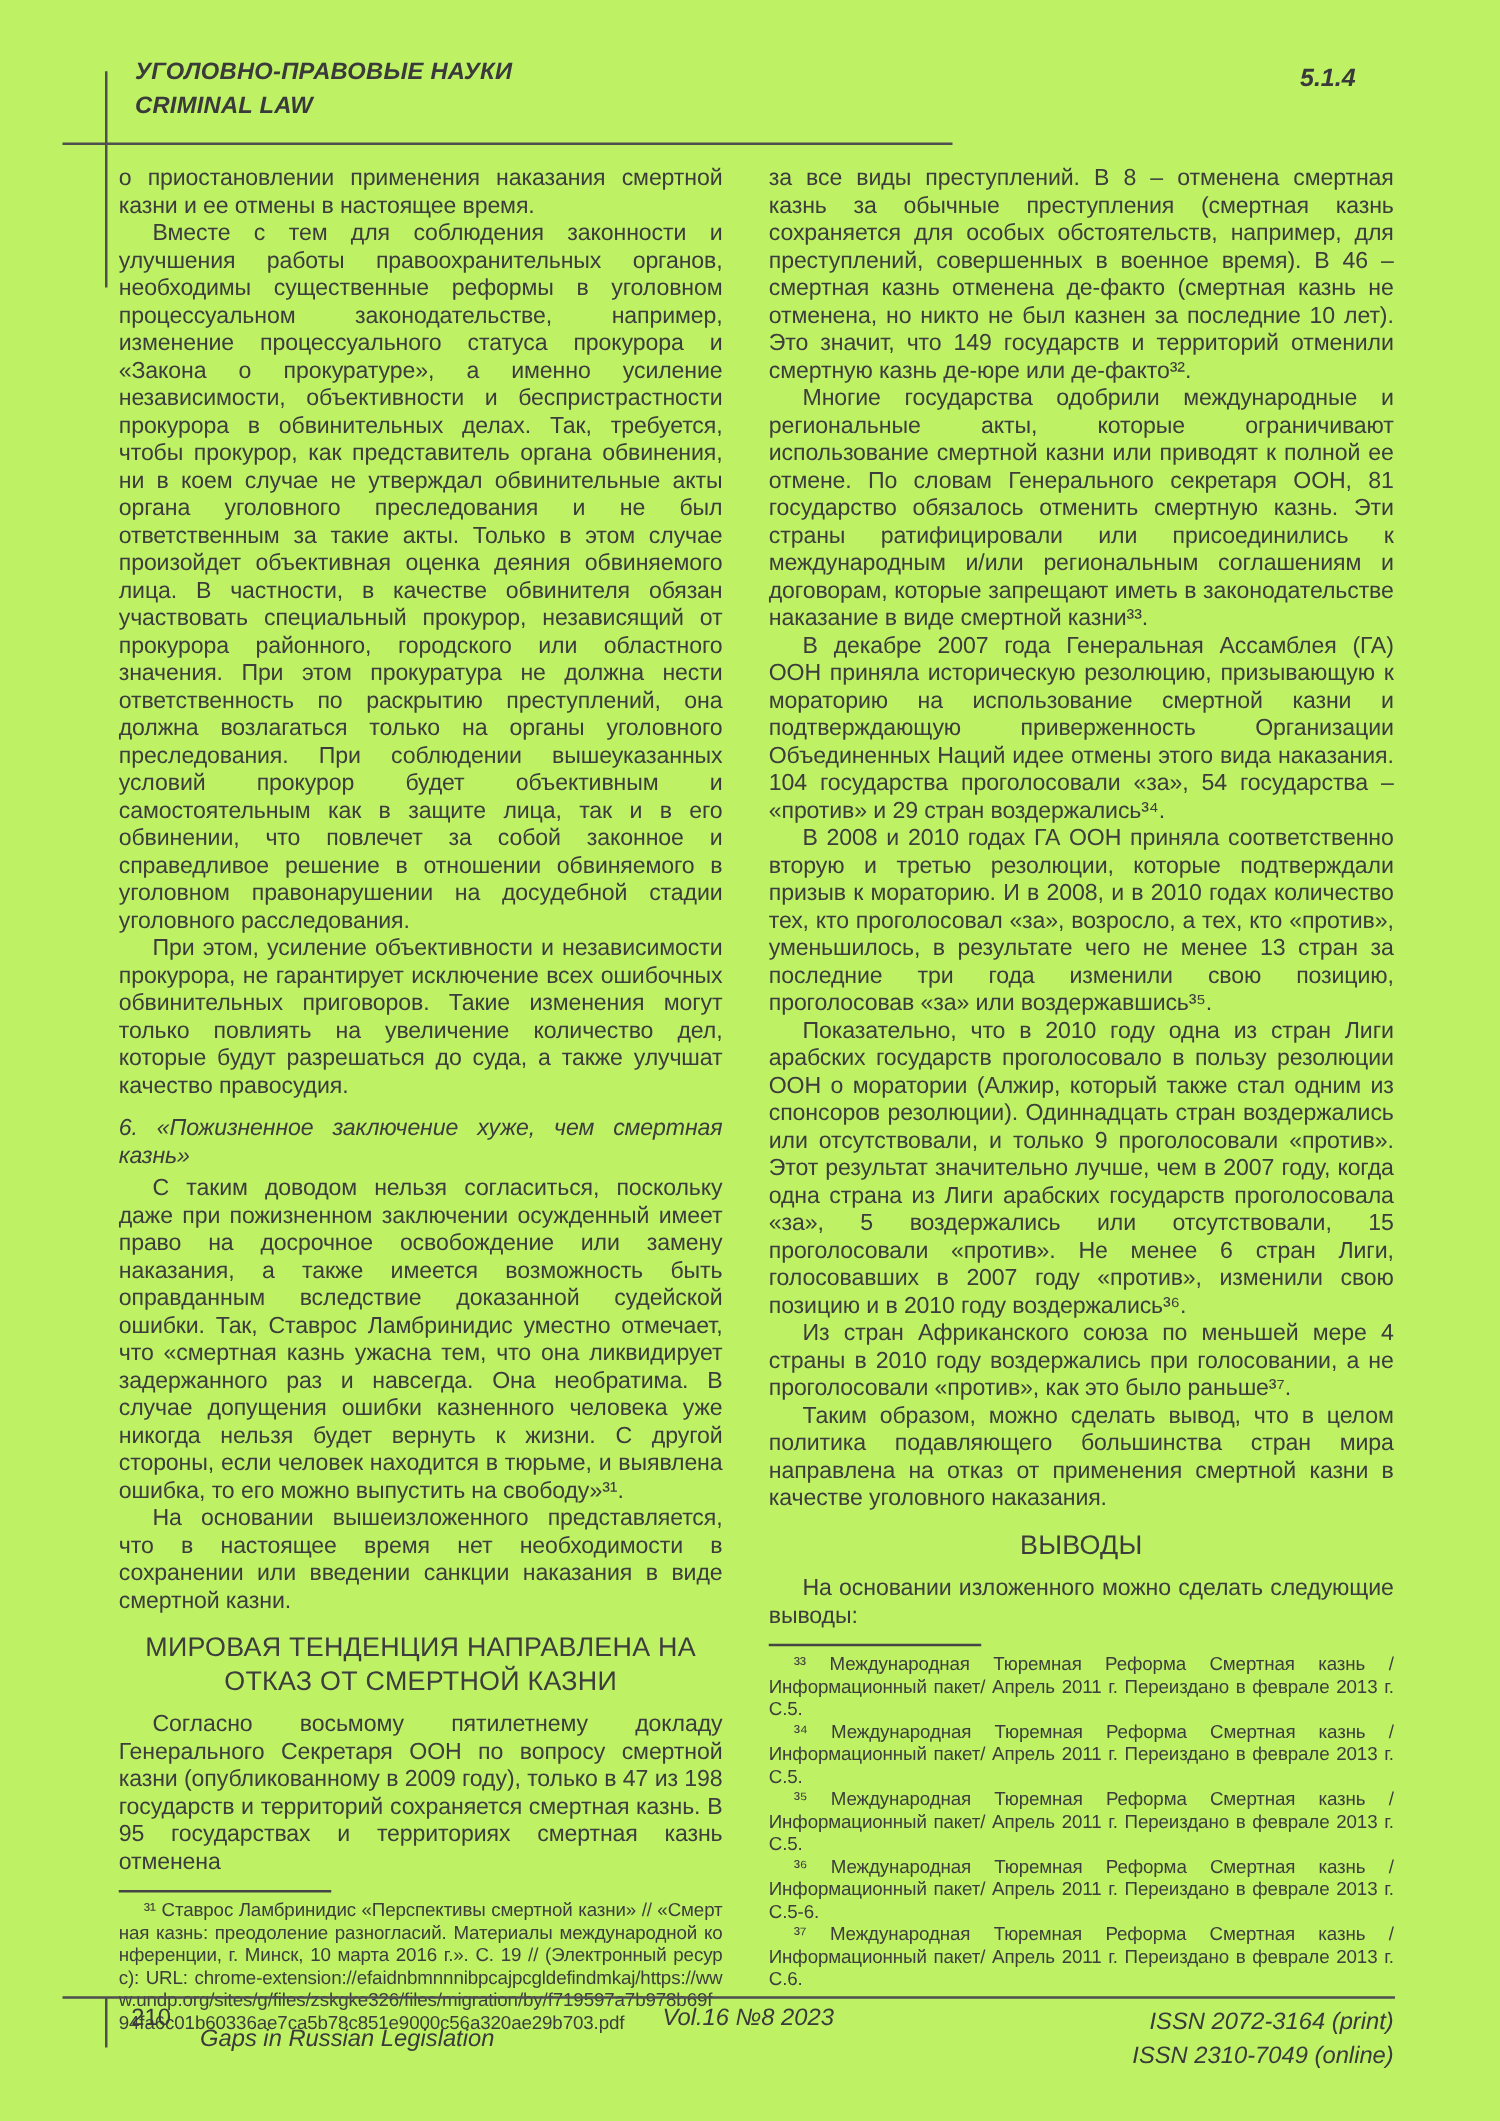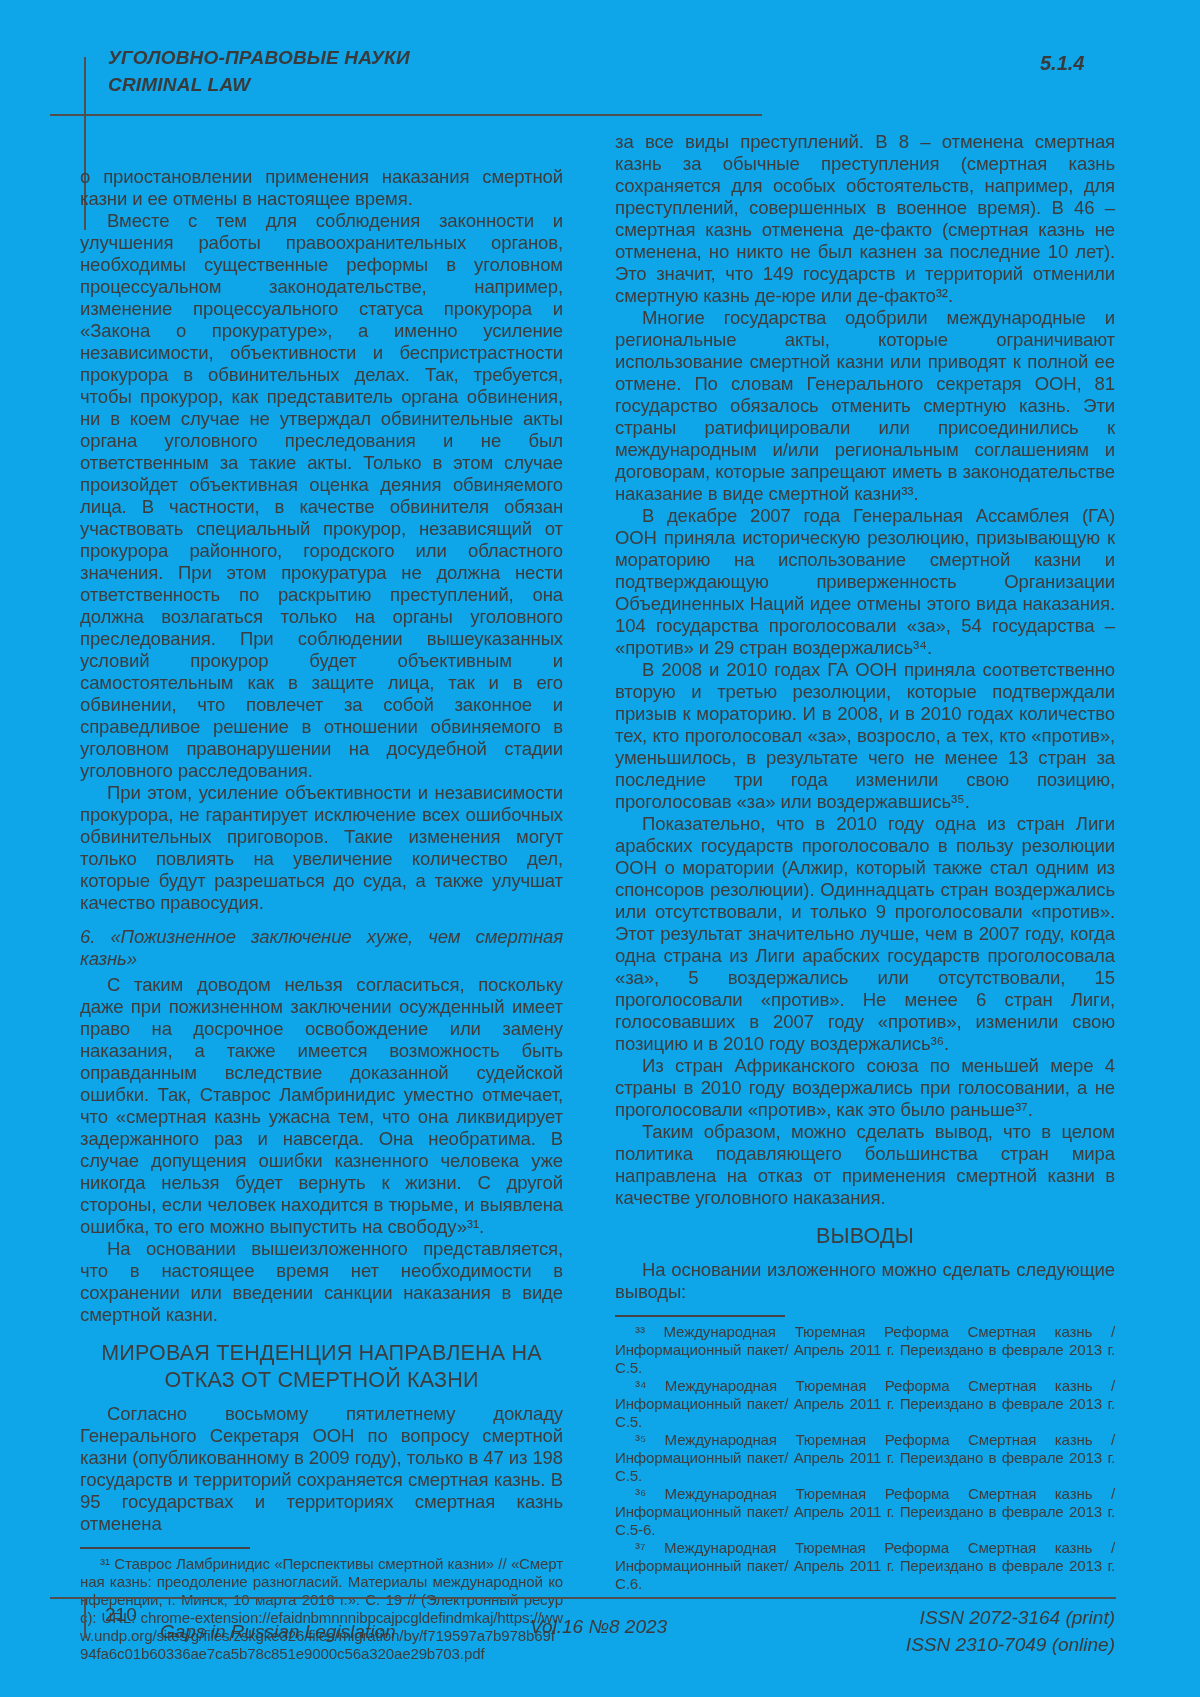--- a/index.html
+++ b/index.html
@@ -3,21 +3,21 @@
 <meta charset="utf-8">
 <style>
   html,body{margin:0;padding:0;}
   body{
     width:1200px;height:1697px;
     background:#ffffff;
     font-family:"Liberation Sans","DejaVu Sans",sans-serif;
     color:#3d3d3d;
     -webkit-font-smoothing:antialiased;
   }
-  .page{position:relative;width:1200px;height:1697px;background:#0ea5e9;overflow:hidden;}
+  .page{position:relative;width:1200px;height:1697px;background:#bef264;overflow:hidden;}
 
   
   .v-rule{position:absolute;width:2px;background:#4f4f4f;}
   .v-rule.top{left:84px;top:57px;height:173px;}
   .v-rule.bottom{left:84px;top:1598px;height:40px;}
   .h-rule{position:absolute;left:50px;top:114px;width:712px;height:2px;background:#4f4f4f;}
   .footer-rule{position:absolute;left:50px;top:1597px;width:1066px;height:2px;background:#4f4f4f;}
 
   
   .header-left{position:absolute;left:108px;top:44px;}
@@ -26,21 +26,21 @@
 
   
   .col{
     position:absolute;top:131px;
     font-size:18.5px;line-height:22px;
     text-align:justify;
     letter-spacing:-0.1px;
     hyphens:auto;-webkit-hyphens:auto;
     color:#3d3d3d;
   }
-  .col.left{left:80px;width:483px;margin-top:35px;}
+  .col.left{left:95px;width:483px;}
   .col.right{left:615px;width:500px;}
 
   p.body{margin:0;text-indent:27px;}
   p.body.cont{text-indent:0;}
 
   .subheading{margin:12px 0 4px;font-style:italic;text-indent:0;}
   .sec-heading{
     font-size:21.5px;line-height:27px;font-weight:400;
     margin:14px 0 9px;text-align:center;letter-spacing:.2px;color:#3d3d3d;
   }
@@ -49,21 +49,21 @@
   p.footnote{
     margin:0;font-size:15px;line-height:18px;
     text-indent:20px;letter-spacing:-0.1px;
   }
   p.footnote.url{overflow-wrap:anywhere;word-break:break-all;}
 
   
   .footer{position:absolute;left:0;top:1604px;width:1200px;font-size:19px;color:#3a3a3a;}
   .f-num{position:absolute;left:105px;top:0;}
   .f-journal{position:absolute;left:160px;top:17px;font-style:italic;}
-  .f-issue{position:absolute;left:530px;top:12px;font-style:italic;}
+  .f-issue{position:absolute;left:530px;top:0;font-style:italic;}
   .f-issn{position:absolute;right:85px;top:0;text-align:right;font-style:italic;line-height:27px;}
 </style>
 </head>
 <body>
 
 <div class="page">
 
   <div class="v-rule top"></div>
 
   <div class="header-left">

